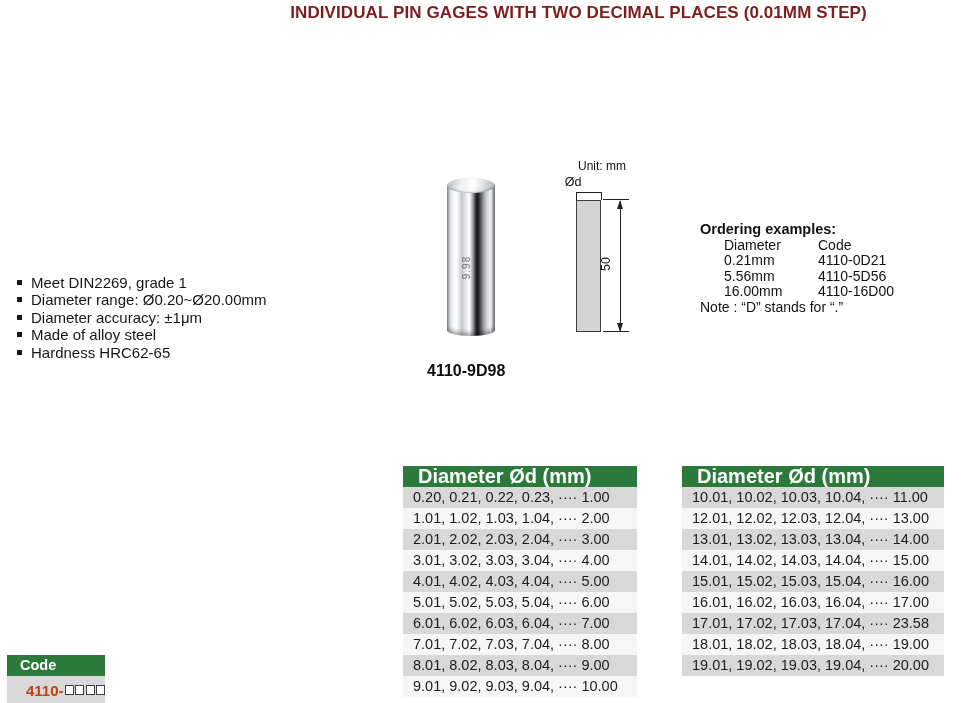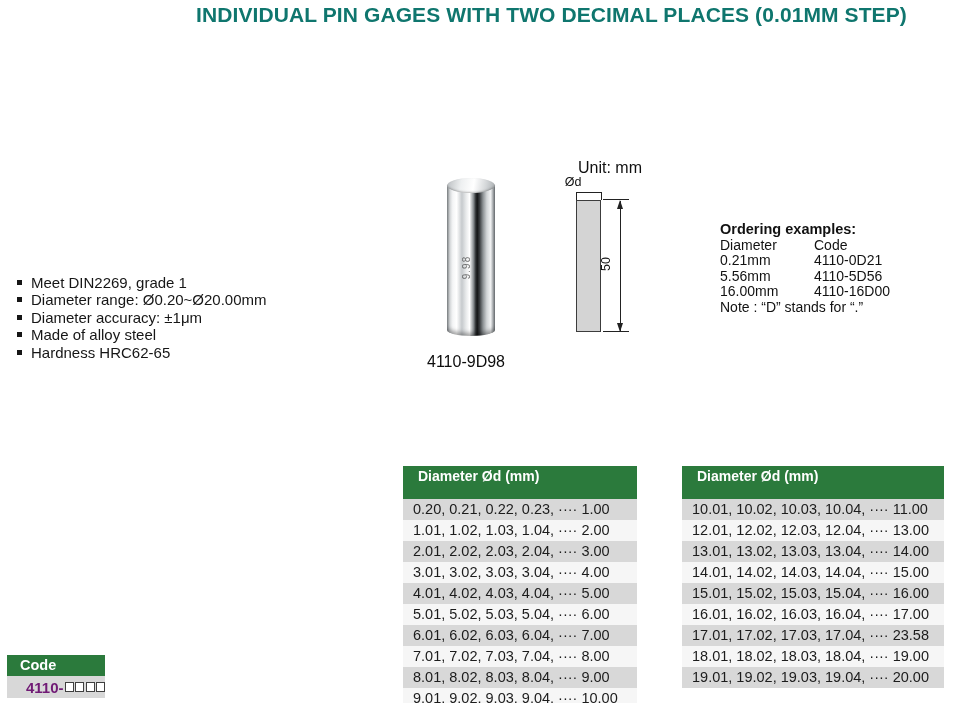--- a/index.html
+++ b/index.html
@@ -2,22 +2,22 @@
 <html style="--green: #2b7a3c; --rowgray: #d8d8d8; --rowlight: #f6f6f6;"><head>
 <meta charset="utf-8">
 <style>
   html,body{margin:0;padding:0;background:#ffffff;}
   .page{
     position:relative;width:961px;height:703px;background:#ffffff;
     font-family:"Liberation Sans",sans-serif;color:#1a1a1a;overflow:hidden;
   }
   
   .title{
-    position:absolute;left:196px;top:3px;width:765px;
-    font-size:21px;font-weight:bold;color:#0f766e;letter-spacing:0.1px;white-space:nowrap;
+    position:absolute;left:196px;top:3px;width:765px;text-align:center;
+    font-size:17px;font-weight:bold;color:#7f1d1d;letter-spacing:0.1px;white-space:nowrap;
   }
   
   .features{position:absolute;left:9px;top:266px;margin:8px;padding:0;list-style:none;
     font-size:15px;color:#161616;}
   .features li{position:relative;padding-left:14px;line-height:17.4px;white-space:nowrap;}
   .features li::before{content:"";position:absolute;left:0;top:6px;width:5px;height:5px;background:#161616;}
   .bold{font-weight:bold;}
   
   .pin{position:absolute;left:447px;top:178px;width:48px;height:158px;}
   .pin-body{
@@ -31,57 +31,57 @@
   }
   .pin-top{
     position:absolute;left:0;top:0;width:48px;height:15px;border-radius:50%;
     background:linear-gradient(100deg,#b9bdc0 0%,#eef0f1 30%,#ffffff 55%,#d3d6d8 80%,#a8adb0 100%);
     box-shadow:inset 0 -1px 2px rgba(0,0,0,0.25);
   }
   .pin-engraving{
     position:absolute;left:8px;top:84px;font-size:10px;color:rgba(70,70,70,0.75);
     transform:rotate(-90deg);letter-spacing:1px;
   }
-  .pin-label{position:absolute;left:427px;top:353px;font-size:16px;font-weight:normal;color:#0d0d0d;}
+  .pin-label{position:absolute;left:427px;top:362px;font-size:16px;font-weight:bold;color:#0d0d0d;}
   
-  .unit-label{position:absolute;left:578px;top:159px;font-size:16px;color:#101010;}
+  .unit-label{position:absolute;left:578px;top:159px;font-size:12px;color:#101010;}
   .dia-label{position:absolute;left:559px;top:175px;width:28px;text-align:center;font-size:12.5px;color:#101010;}
   .dia-dim{position:absolute;left:576px;top:192px;width:24px;height:7px;
     border-top:1px solid #222;border-left:1px solid #222;border-right:1px solid #222;}
   .draw-rect{position:absolute;left:576px;top:200px;width:23px;height:130px;background:#d4d4d4;border:1px solid #3c3c3c;}
   .ext-top{position:absolute;left:603px;top:199px;width:26px;height:1px;background:#222;}
   .ext-bottom{position:absolute;left:603px;top:331px;width:26px;height:1px;background:#222;}
   .vdim{position:absolute;left:620px;top:201px;width:1px;height:130px;background:#222;}
   .arrow-up{position:absolute;left:617px;top:200px;width:0;height:0;
     border-left:3.5px solid transparent;border-right:3.5px solid transparent;border-bottom:9px solid #222;}
   .arrow-down{position:absolute;left:617px;top:323px;width:0;height:0;
     border-left:3.5px solid transparent;border-right:3.5px solid transparent;border-top:9px solid #222;}
   .len-label{position:absolute;left:599px;top:257px;font-size:12.5px;color:#101010;
     transform:rotate(-90deg);transform-origin:center;}
   
-  .ordering{position:absolute;left:720px;top:222px;font-size:14px;line-height:15.6px;color:#121212;}
+  .ordering{position:absolute;left:700px;top:222px;font-size:14px;line-height:15.6px;color:#121212;}
   .ordering .heading{font-weight:bold;font-size:14.5px;}
-  .orow{display:flex;}
+  .orow{display:flex;margin-left:24px;}
   .ocol1{width:94px;}
   
   .dtable{position:absolute;top:466px;}
   .t1{left:403px;width:234px;}
   .t2{left:682px;width:262px;}
-  .thead{height:33px;line-height:21px;background:var(--green,#2b7a3c);color:#ffffff;
-    font-weight:bold;font-size:14px;padding-left:15px;box-sizing:border-box;}
+  .thead{height:21px;line-height:21px;background:var(--green,#2b7a3c);color:#ffffff;
+    font-weight:bold;font-size:20px;padding-left:15px;box-sizing:border-box;}
   .trow{height:21px;line-height:21px;font-size:14.5px;color:#1c1c1c;padding-left:10px;
     box-sizing:border-box;white-space:nowrap;}
   .rows .trow:nth-child(odd){background:var(--rowgray,#d8d8d8);}
   .rows .trow:nth-child(even){background:var(--rowlight,#f6f6f6);}
   
   .code-box{position:absolute;left:7px;top:655px;width:98px;}
   .code-head{height:21px;line-height:21px;background:var(--green,#2b7a3c);color:#fff;
     font-weight:bold;font-size:14.5px;padding-left:13px;box-sizing:border-box;}
-  .code-row{height:22px;background:var(--rowgray,#d8d8d8);display:flex;align-items:center;
-    padding-left:19px;box-sizing:border-box;font-weight:bold;font-size:15px;color:#701a75;}
+  .code-row{height:28px;background:var(--rowgray,#d8d8d8);display:flex;align-items:center;
+    padding-left:19px;box-sizing:border-box;font-weight:bold;font-size:15px;color:#c2410c;}
   .sq{display:inline-block;width:8px;height:8px;border:1px solid #3f3f3f;background:#fff;margin-left:1.5px;}
 </style>
 </head>
 <body>
 
 <div class="page">
 
   <div class="title">INDIVIDUAL PIN GAGES WITH TWO DECIMAL PLACES (0.01MM STEP)</div>
 
   <ul class="features">

